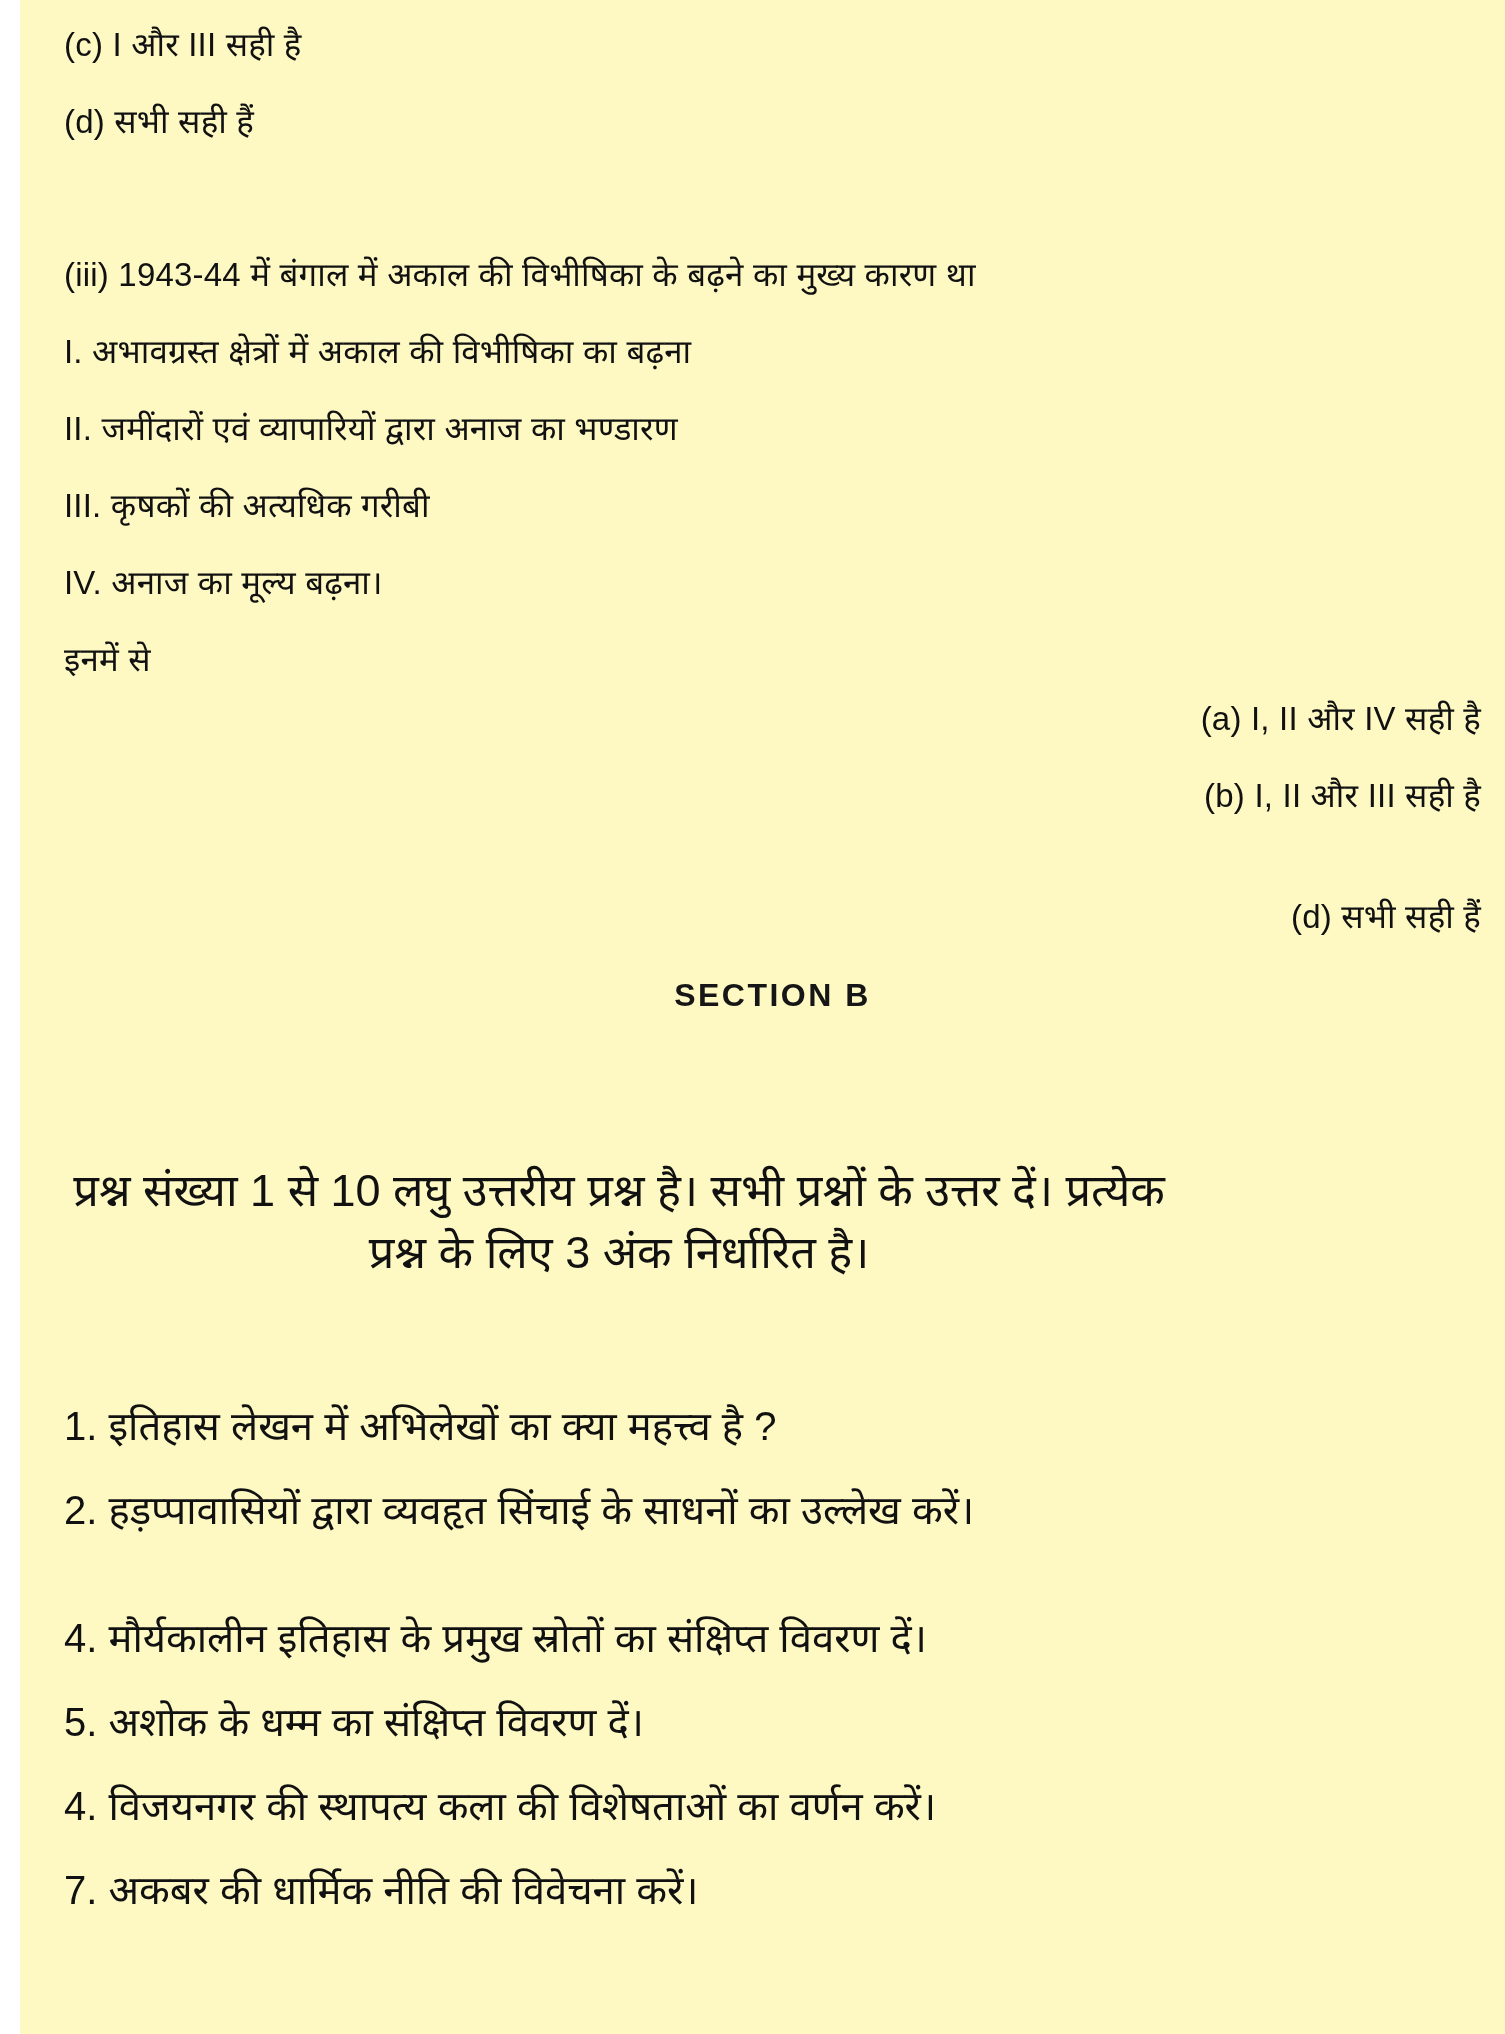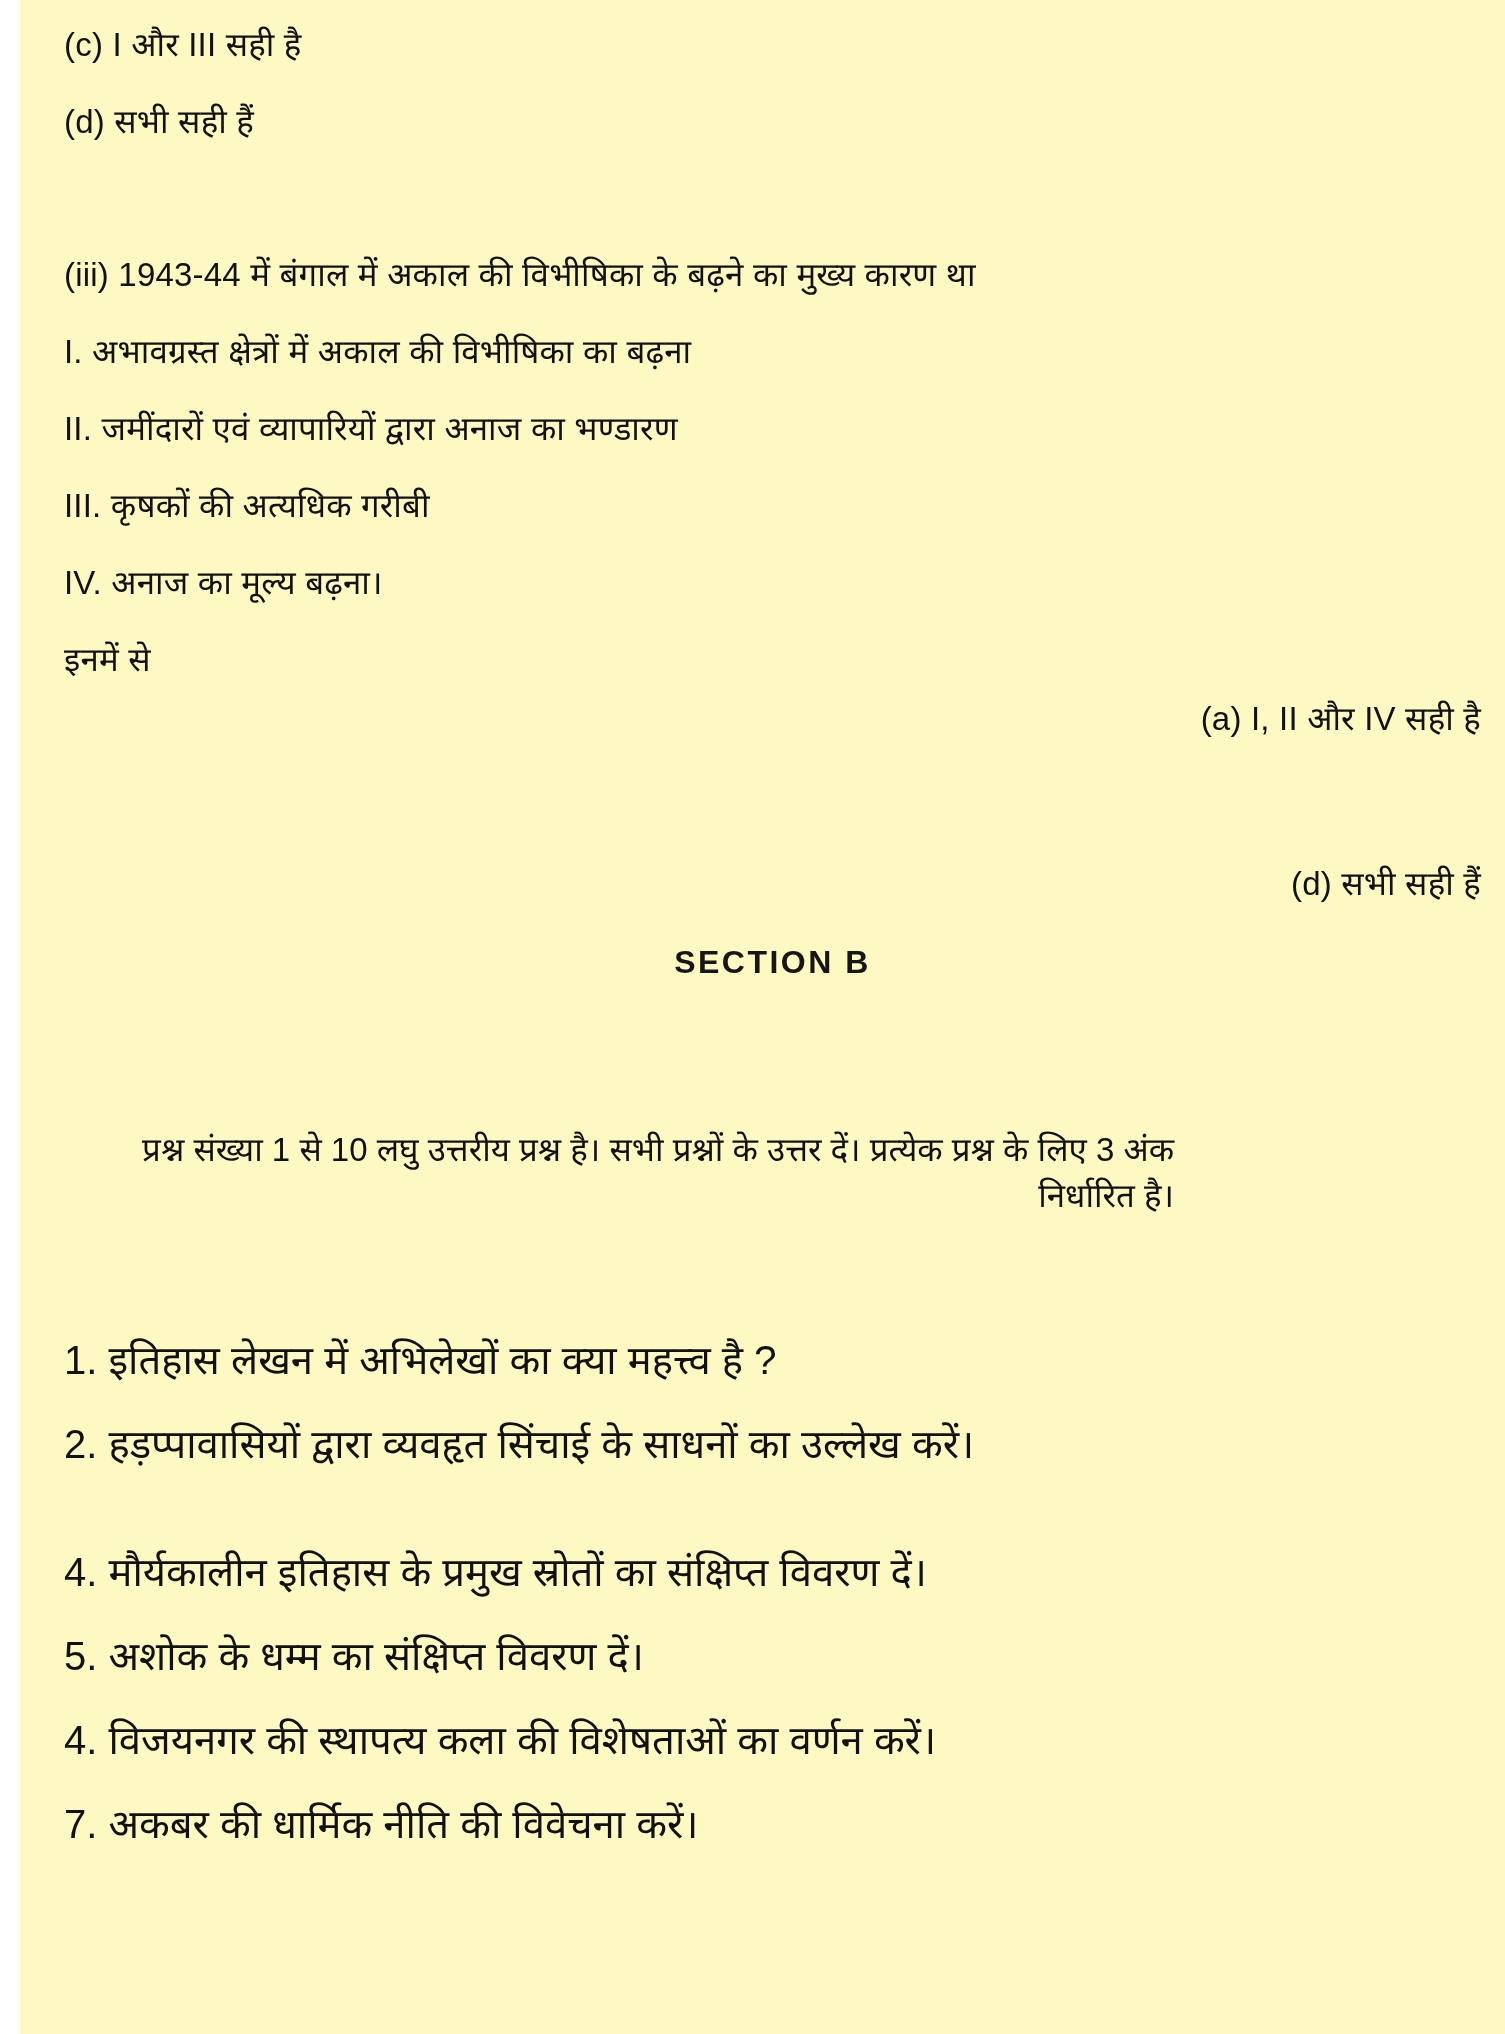--- a/index.html
+++ b/index.html
@@ -42,25 +42,25 @@
   .section-heading {
     text-align: center;
     font-family: "Liberation Sans", "DejaVu Sans", sans-serif;
     font-size: 32px;
     letter-spacing: 2.5px;
     color: #161616;
     font-weight: 700;
   }
   .instruction {
     font-family: "Liberation Sans", "DejaVu Sans", sans-serif;
-    font-size: 33px;
+    font-size: 45px;
     line-height: 1.38;
     color: #111111;
     max-width: 1110px;
-    text-align: right;
+    text-align: center;
   }
   .q-list { margin: 0; padding: 0; list-style: none; }
   .q-list li {
     font-family: "Liberation Sans", "DejaVu Sans", sans-serif;
     font-size: 40px;
     line-height: 1.0;
     color: #111111;
     white-space: pre;
   }
 </style>
@@ -86,20 +86,21 @@
   <div class="line">III. कृषकों की अत्यधिक गरीबी</div>
   <div class="sp-3"></div>
   <div class="line">IV. अनाज का मूल्य बढ़ना।</div>
 
   <div class="sp-3"></div>
   <div class="line">इनमें से</div>
 
   <div class="sp-2"></div>
   <div class="line opt-row">(a) I, II और IV सही है</div>
   <div class="sp-3"></div>
+  <div class="line opt-row">(b) I, II और III सही है</div>
   <div class="sp-3"></div>
   <div class="sp-3"></div>
   <div class="line opt-row">(d) सभी सही हैं</div>
 
   <div class="sp-3"></div>
 
   <div class="section-heading">SECTION  B</div>
 
   <div class="sp-6"></div>
   <div class="sp-2"></div>

